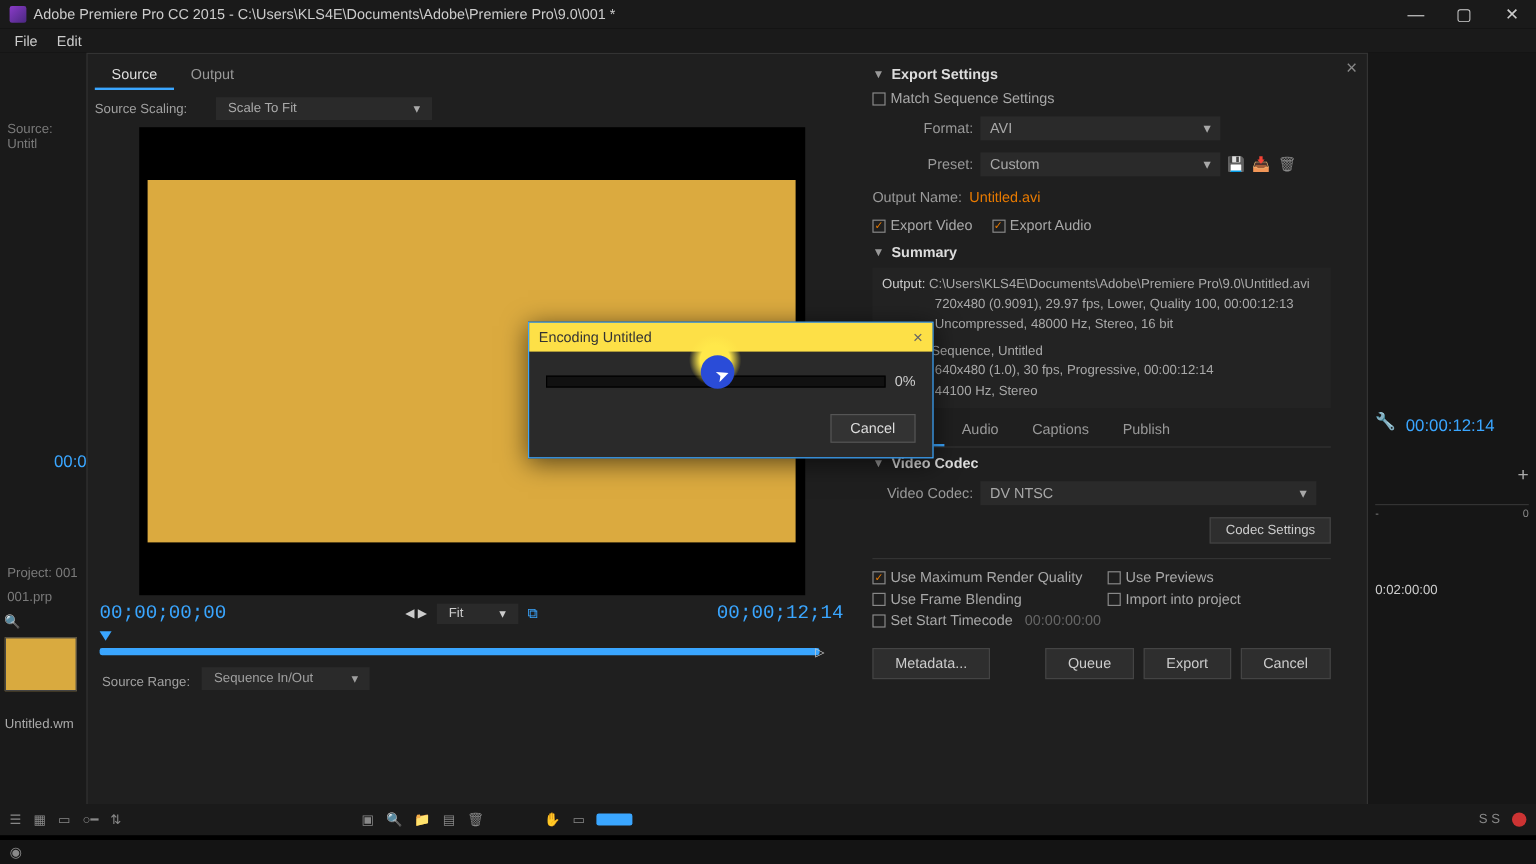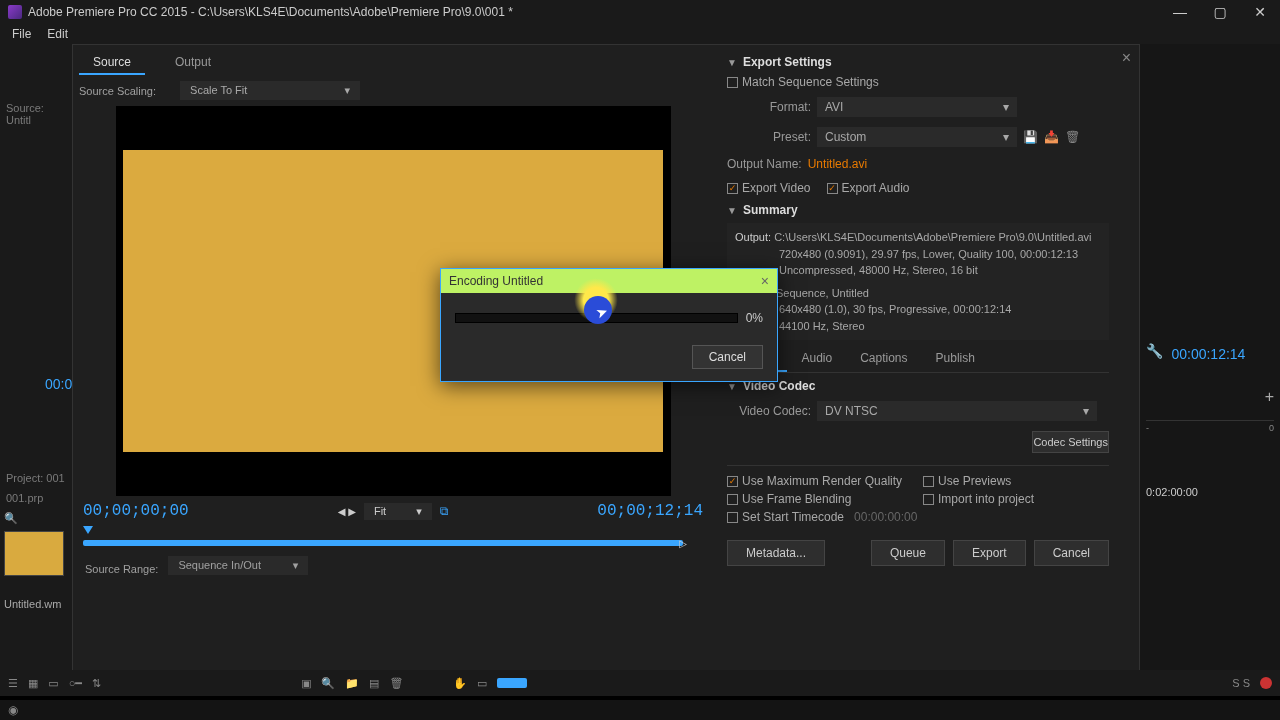--- a/index.html
+++ b/index.html
@@ -18,21 +18,21 @@
 .far-left { width: 72px; background: #1a1a1a; padding: 4px; }
 .far-left .slab { color: #7a7a7a; font-size: 11px; padding: 4px 2px; }
 .far-left .tc { color: #3aa6ff; font-size: 14px; padding: 6px 0; margin-left: 41px; }
 .far-left .thumb { width: 60px; height: 45px; background: #d9aa3f; border: 1px solid #444; margin-top: 6px; }
 .far-left .filelabel { color: #aaa; font-size: 11px; margin-top: 22px; }
 
 .export-panel { flex: 1; background: #1f1f1f; border: 1px solid #333; position: relative; display: flex; }
 .export-panel .close-x { position: absolute; right: 8px; top: 4px; color: #888; font-size: 16px; }
 
 .left-col { width: 640px; padding: 6px; display: flex; flex-direction: column; }
-.tabs { display: flex; gap: 16px; margin-bottom: 6px; }
+.tabs { display: flex; gap: 0; margin-bottom: 6px; }
 .tabs .tab { padding: 4px 14px; color: #999; font-size: 12px; border-bottom: 2px solid transparent; }
 .tabs .tab.active { color: #ddd; border-bottom: 2px solid #3aa6ff; }
 .scaling-row { display: flex; align-items: center; gap: 24px; margin-bottom: 6px; }
 .scaling-row .sel { background: #2a2a2a; padding: 3px 10px; color: #aaa; width: 180px; display: flex; justify-content: space-between; }
 
 .preview { width: 555px; height: 390px; background: #000; margin: 0 auto; position: relative; display: flex; align-items: center; justify-content: center; }
 .preview .canvas { width: 540px; height: 302px; background: #dbaa3f; }
 
 .transport { display: flex; align-items: center; justify-content: space-between; padding: 6px 4px; color: #ccc; gap: 44px; }
 .transport .tc { color: #3aa6ff; font-size: 16px; font-family: 'Courier New', monospace; }
@@ -59,40 +59,40 @@
 .check { display: flex; align-items: center; gap: 4px; }
 .check .box { width: 11px; height: 11px; border: 1px solid #888; display: flex; align-items: center; justify-content: center; font-size: 9px; color: #e87a00; }
 .summary { background: #232323; padding: 6px 8px; font-size: 11px; line-height: 1.5; }
 .summary .slabel { color: #ccc; }
 .codec-tabs { display: flex; gap: 0; border-bottom: 1px solid #333; }
 .codec-tabs .ct { padding: 5px 14px; color: #999; font-size: 12px; }
 .codec-tabs .ct.active { color: #ddd; border-bottom: 2px solid #3aa6ff; font-weight: bold; }
 .bottom-checks { border-top: 1px solid #333; padding-top: 8px; margin-top: 4px; display: grid; grid-template-columns: 1fr 1fr; gap: 4px 10px; }
 .bottom-btns { display: flex; gap: 8px; margin-top: 10px; }
 .bottom-btns .btn { background: #2e2e2e; padding: 5px 18px; border: 1px solid #444; color: #ccc; font-size: 12px; }
-.codec-set-btn { background: #2e2e2e; padding: 4px 0; border: 1px solid #444; color: #ccc; font-size: 11px; margin-left: auto; }
+.codec-set-btn { background: #2e2e2e; padding: 4px 12px; border: 1px solid #444; color: #ccc; font-size: 11px; margin-left: auto; }
 
 .far-right { width: 140px; background: #161616; padding: 6px; color: #888; }
 .far-right .tc { color: #3aa6ff; font-size: 14px; margin-top: 6px; }
 .far-right .wrench { font-size: 14px; }
 .far-right .tc2 { color: #ccc; font-size: 11px; margin-top: 53px; }
 .far-right .ruler { margin-top: 8px; }
 .far-right .ruler .tick { font-size: 9px; color: #888; display: flex; justify-content: space-between; border-top: 1px solid #333; padding-top: 2px; margin-bottom: 14px; }
 
 .iconbar { position: absolute; bottom: 24px; left: 0; right: 0; height: 26px; background: #1a1a1a; display: flex; align-items: center; padding: 0 8px; gap: 10px; color: #888; }
 .iconbar .spacer { flex: 1; }
 .iconbar .blue-btn { width: 30px; height: 10px; background: #3aa6ff; border-radius: 2px; }
 .iconbar .red-dot { width: 12px; height: 12px; border-radius: 50%; background: #c33; }
 
 .statusbar { position: absolute; bottom: 0; left: 0; right: 0; height: 20px; background: #141414; display: flex; align-items: center; padding: 0 8px; color: #888; }
 .statusbar .eye { font-size: 12px; }
 
 
 .modal { position: absolute; left: 440px; top: 268px; width: 338px; background: #2a2a2a; border: 1px solid #3aa6ff; box-shadow: 0 4px 20px rgba(0,0,0,0.6); z-index: 100; }
-.modal .m-title { background: #bef264; color: #333; font-size: 12px; padding: 4px 8px; display: flex; justify-content: space-between; align-items: center; }
+.modal .m-title { background: #fde047; color: #333; font-size: 12px; padding: 4px 8px; display: flex; justify-content: space-between; align-items: center; }
 .modal .m-title .mx { color: #666; font-size: 14px; }
 .modal .m-body { padding: 18px 14px 10px; }
 .modal .prog-row { display: flex; align-items: center; gap: 8px; }
 .modal .prog-bar { flex: 1; height: 10px; background: #111; border: 1px solid #000; }
 .modal .prog-pct { color: #ccc; font-size: 12px; }
 .modal .m-foot { display: flex; justify-content: flex-end; padding: 10px 14px 12px; }
 .modal .m-foot .btn { background: #333; padding: 4px 16px; border: 1px solid #555; color: #ddd; font-size: 12px; }
 
 .cursor-group { position: absolute; left: 574px; top: 278px; z-index: 200; pointer-events: none; }
 .cursor-group .yellow { width: 44px; height: 44px; border-radius: 50%; background: radial-gradient(circle, #ffe84a 40%, rgba(255,232,74,0) 70%); }

